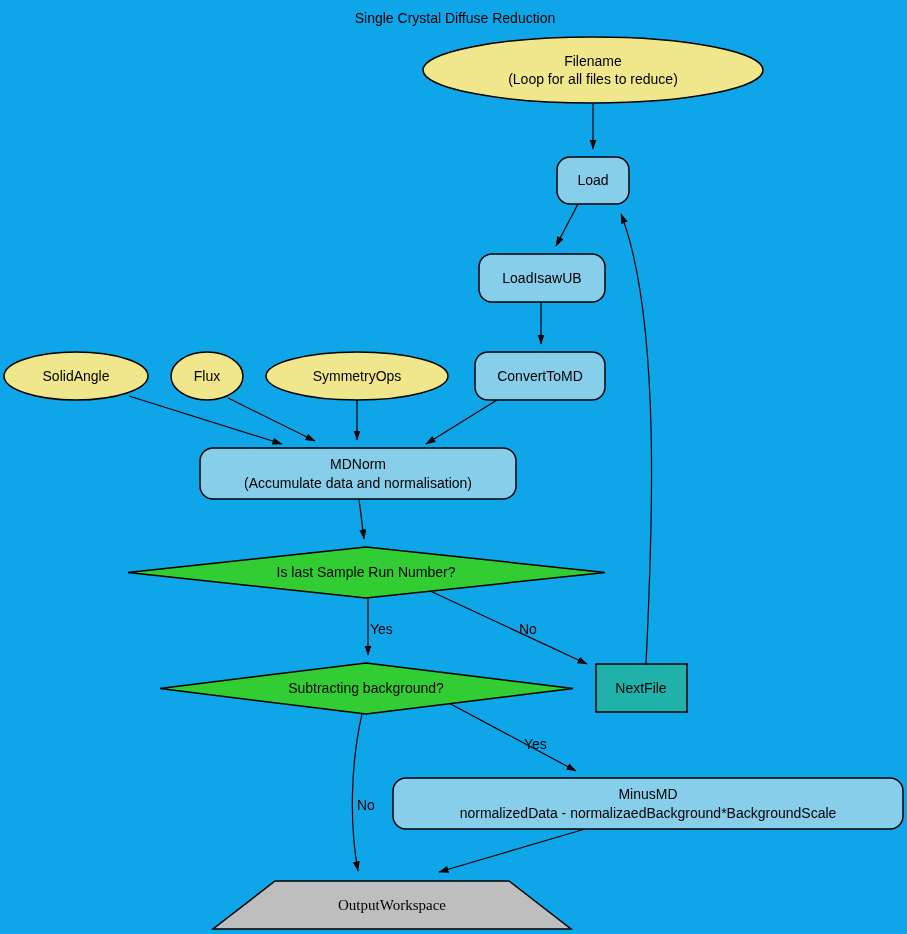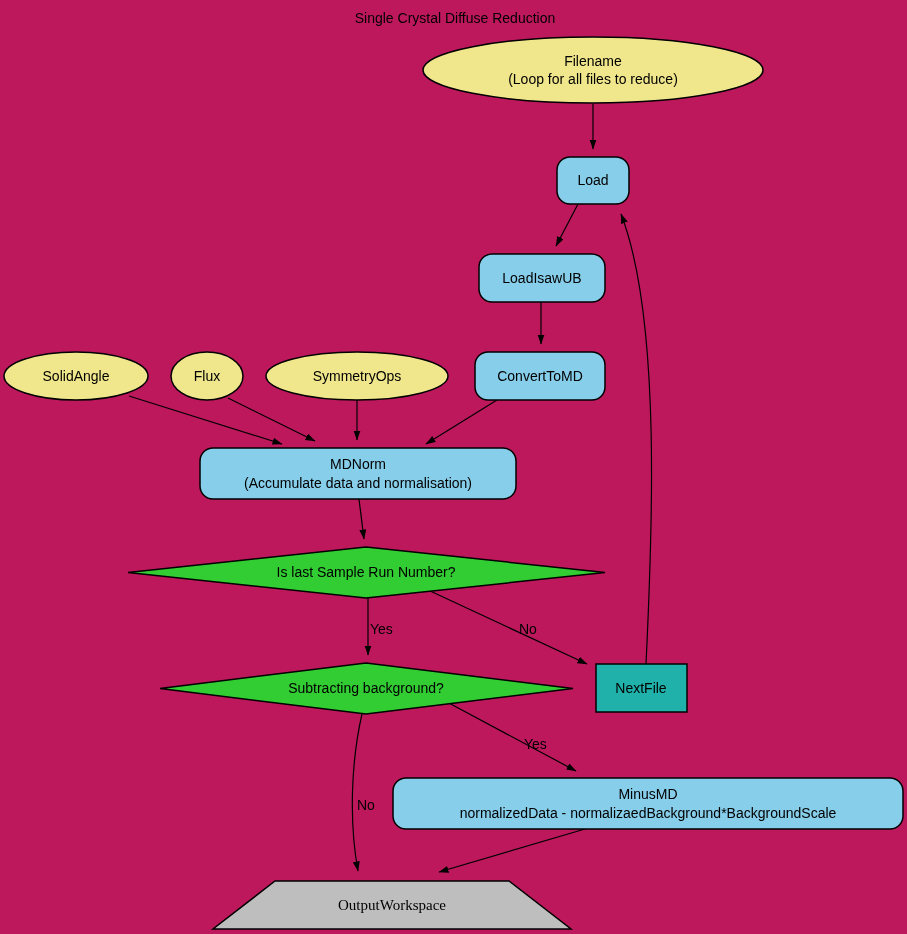--- a/index.html
+++ b/index.html
@@ -5,21 +5,21 @@
   html, body {
     margin: 0;
     padding: 0;
     background: #ffffff;
     font-family: "Liberation Sans", sans-serif;
   }
   .canvas {
     position: relative;
     width: 907px;
     height: 934px;
-    background: #be185d;
+    background: #0ea5e9;
     overflow: hidden;
   }
   svg { display: block; }
   text {
     font-family: "Liberation Sans", sans-serif;
     font-size: 14px;
     fill: #000000;
   }
   text.serif {
     font-family: "Liberation Serif", serif;

